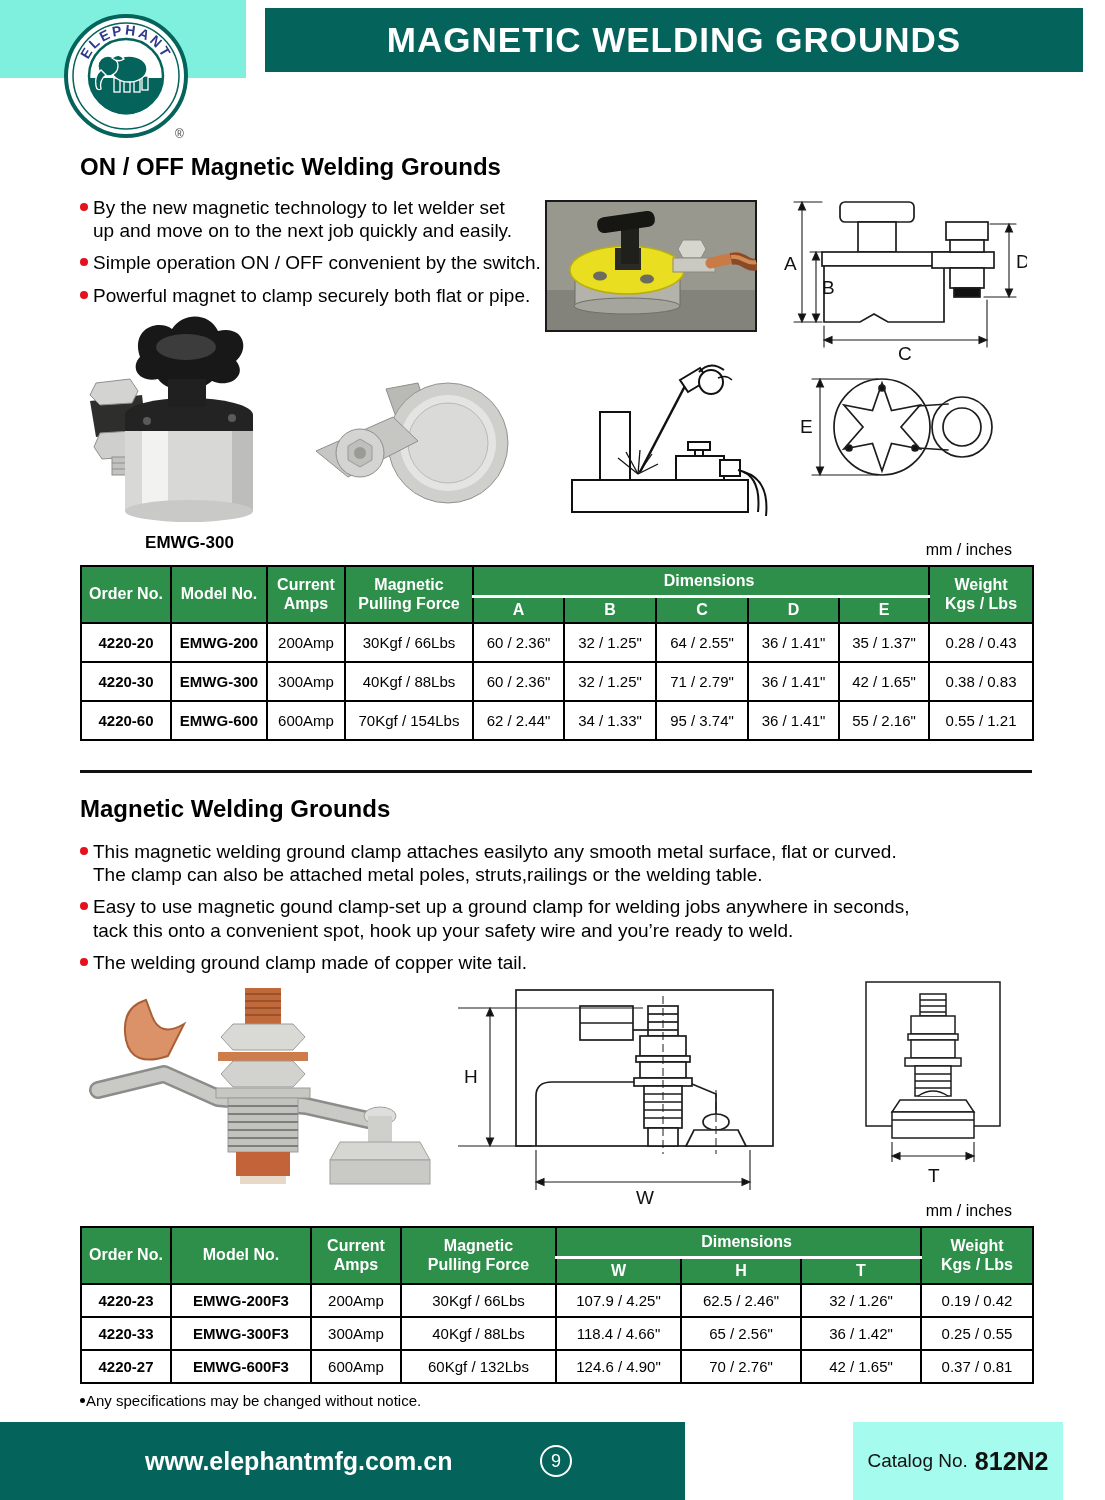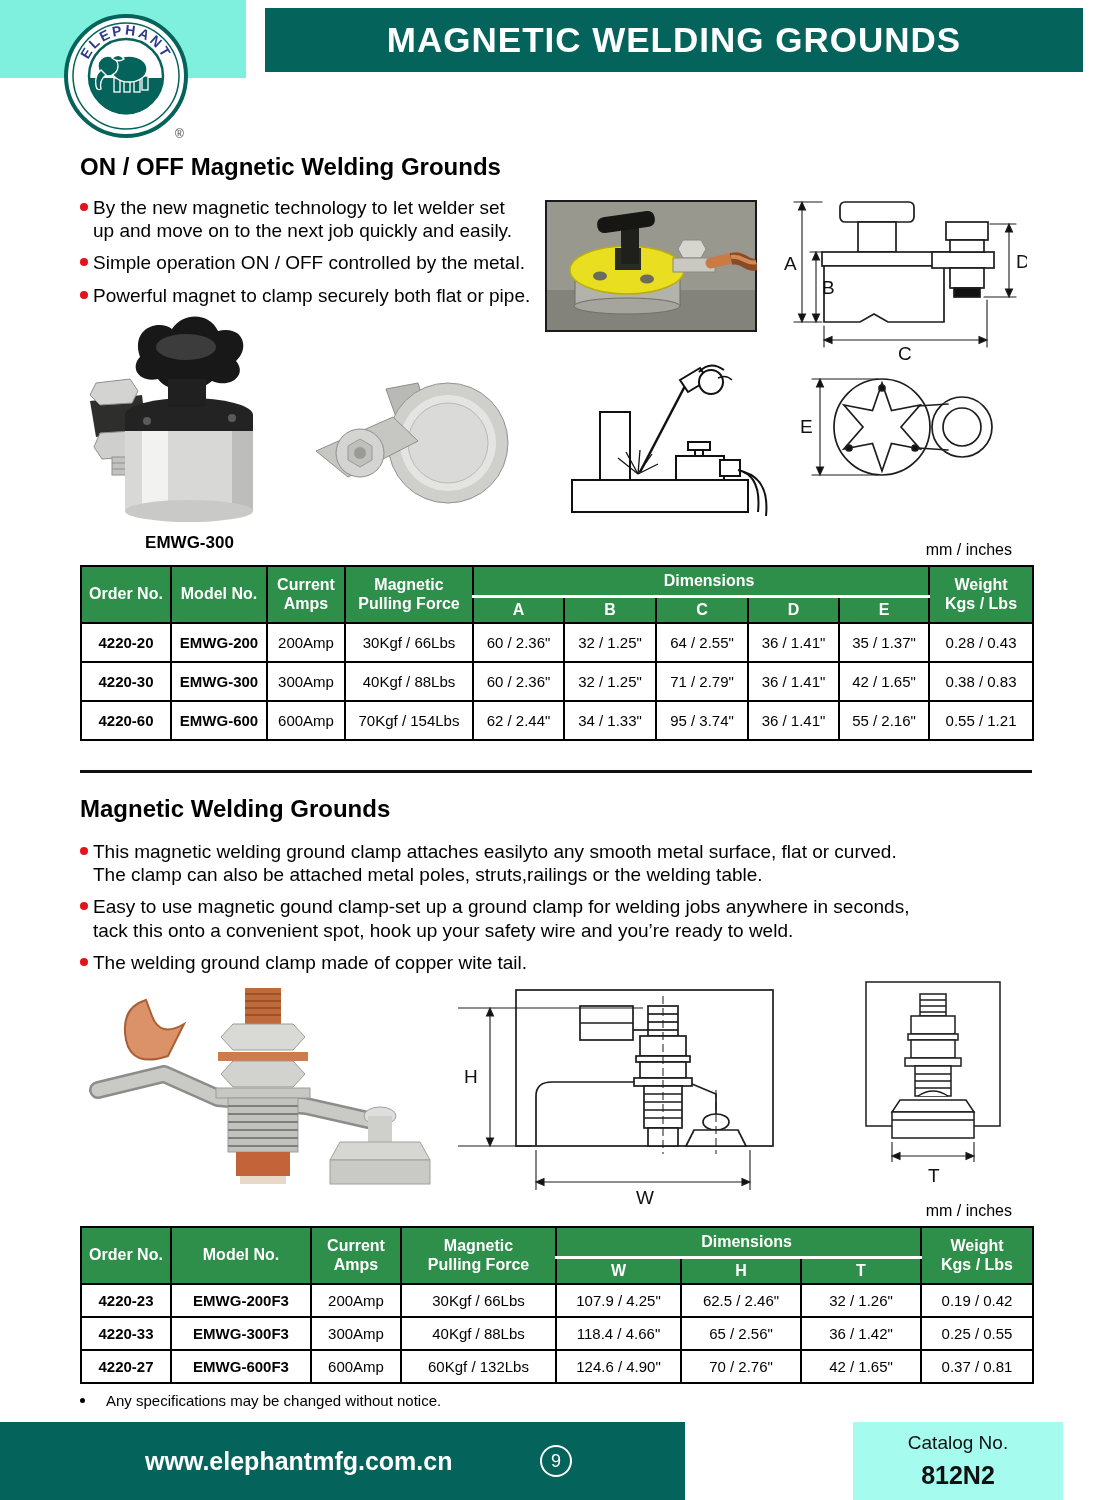--- a/index.html
+++ b/index.html
@@ -32,33 +32,33 @@
   .spec-table th.dimhead { border-bottom:3px solid #fff; height:30px;padding-left:18px; }
   .spec-table tr.subrow th { height:27px; font-size:16px; }
   .spec-table td { border:2px solid #000; background:#fff; text-align:center; font-size:15px;
                    color:#000; padding:0; }
   .spec-table td:first-child, .spec-table td:nth-child(2) { font-weight:bold; }
   .t1 tbody tr { height:39px; }
   .t2 tbody tr { height:33px; }
 
   .divider { position:absolute; left:80px; top:770px; width:952px; height:3px; background:#111; }
 
-  .footnote { position:absolute; left:80px; top:1392px; display:flex; gap:21px; align-items:center; }
+  .footnote { position:absolute; left:80px; top:1392px; display:flex; gap:1px; align-items:center; }
   .footnote .ndot { width:5px; height:5px; border-radius:50%; background:#000; flex:none; }
   .footnote .ntext { font-size:15px; color:#000; }
 
   
   .footer-band { position:absolute; left:0; top:1422px; width:685px; height:78px; background:#04635A; }
   .site { position:absolute; left:145px; top:50%; transform:translateY(-50%);
           color:#fff; font-size:25px; font-weight:bold; }
   .pnum { position:absolute; left:540px; top:50%; transform:translateY(-50%); width:32px; height:32px;
           border:2px solid #fff; border-radius:50%; color:#fff; font-size:18px;
           display:flex; align-items:center; justify-content:center; }
   .catalog { position:absolute; left:853px; top:1422px; width:210px; height:78px; background:#A4FBEE;
-             display:flex; align-items:center; justify-content:center; gap:7px;flex-direction:column; }
+             display:flex; align-items:center; justify-content:center; gap:7px; }
   .catalog .clabel { font-size:19px; color:#111; }
   .catalog .cnum { font-size:25px; font-weight:bold; color:#111; }
 
   svg text { font-family:"Liberation Sans", sans-serif; }
   .dim-label { font-size:19px; fill:#111; }
 </style>
 </head>
 <body>
 
 <div class="page">
@@ -95,21 +95,21 @@
   <div class="sec-title" style="left:80px; top:153px;">ON / OFF Magnetic Welding Grounds</div>
 
   <div class="bullets" style="left:80px; top:196px; width:490px;">
     <div class="bullet">
       <span class="dot"></span>
       <span class="btext">By the new magnetic technology to let welder set
 up and move on to the next job quickly and easily.</span>
     </div>
     <div class="bullet">
       <span class="dot"></span>
-      <span class="btext">Simple operation ON / OFF controlled by the metal.</span>
+      <span class="btext">Simple operation ON / OFF convenient by the switch.</span>
     </div>
     <div class="bullet">
       <span class="dot"></span>
       <span class="btext">Powerful magnet to clamp securely both flat or pipe.</span>
     </div>
   </div>
 
   <div class="fig" style="left:545px; top:200px;">
     <svg viewBox="0 0 212 132" width="212" height="132">
       <rect x="1" y="1" width="210" height="130" fill="#98988f" stroke="#1a1a1a" stroke-width="2"></rect>

